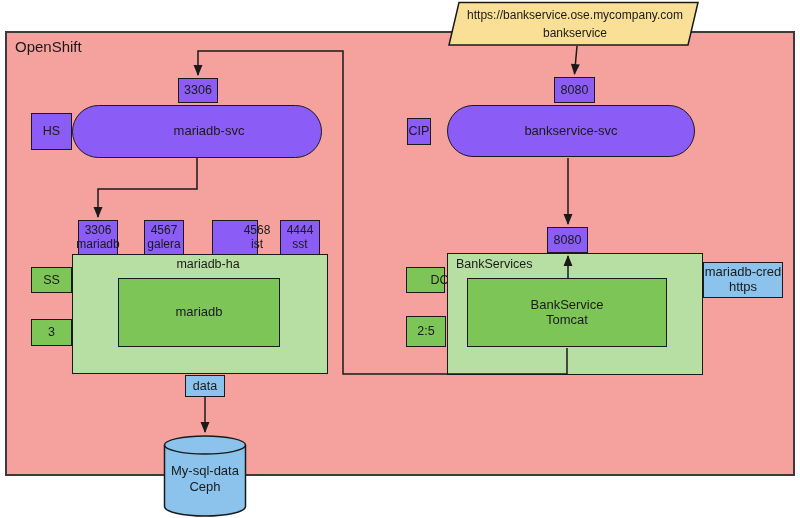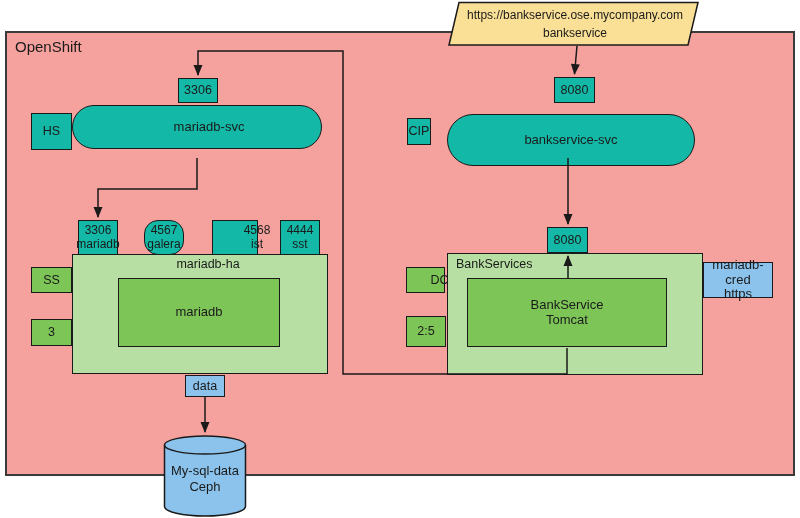--- a/index.html
+++ b/index.html
@@ -8,21 +8,21 @@
     background:#ffffff;
     font-family:"Liberation Sans", sans-serif;
     color:#1a1a1a;
   }
   .abs{position:absolute;box-sizing:border-box;}
   .shape{
     border:1.5px solid #1a1a1a;
     display:flex;align-items:center;justify-content:center;
     text-align:center;font-size:12.5px;line-height:1.15;
   }
-  .yellow{background:#14b8a6;}
+  .yellow{background:#8b5cf6;}
   .lgreen{background:#B8DFA3;}
   .mgreen{background:#7EC558;}
   .blue{background:#8BC3EC;}
   .namespace{
     background:#F5A29E;border:2px solid #3b3b3b;
   }
   .stadium{border-radius:27px;font-size:13px;}
   .two-line{flex-direction:column;}
   .container-label{
     position:absolute;font-size:12.5px;white-space:nowrap;
@@ -37,32 +37,32 @@
 <div class="abs namespace" style="left:5px;top:31px;width:790px;height:445px;"></div>
 <div class="abs" style="left:15px;top:38px;font-size:15px;">OpenShift</div>
 
 <div class="abs shape lgreen" style="left:72px;top:254px;width:256px;height:120px;"></div>
 <div class="abs container-label" style="left:80px;top:257px;width:256px;text-align:center;">mariadb-ha</div>
 
 <div class="abs shape lgreen" style="left:447px;top:253px;width:256px;height:122px;"></div>
 <div class="abs container-label" style="left:456px;top:257px;">BankServices</div>
 
 <div class="abs shape yellow" style="left:31px;top:113px;width:41px;height:37px;">HS</div>
-<div class="abs shape yellow stadium" style="left:72px;top:105px;width:250px;height:44px;padding-left:24px;">mariadb-svc</div>
+<div class="abs shape yellow stadium" style="left:72px;top:105px;width:250px;height:53px;padding-left:24px;">mariadb-svc</div>
 <div class="abs shape yellow" style="left:178px;top:78px;width:40px;height:25px;">3306</div>
 
 <div class="abs shape yellow" style="left:407px;top:118px;width:24px;height:27px;">CIP</div>
-<div class="abs shape yellow stadium" style="left:447px;top:114px;width:248px;height:52px;">bankservice-svc</div>
+<div class="abs shape yellow stadium" style="left:447px;top:105px;width:248px;height:52px;">bankservice-svc</div>
 <div class="abs shape yellow" style="left:554px;top:77px;width:41px;height:26px;">8080</div>
 
 <div class="abs shape yellow two-line" style="left:78px;top:220px;width:40px;height:35px;font-size:12px;">
   <span class="nowrap">3306</span>
   <span class="nowrap">mariadb</span>
 </div>
-<div class="abs shape yellow two-line" style="left:144px;top:220px;width:40px;height:35px;font-size:12px;border-radius:14px;">
+<div class="abs shape yellow two-line" style="left:144px;top:220px;width:40px;height:35px;font-size:12px;">
   <span class="nowrap">4567</span>
   <span class="nowrap">galera</span>
 </div>
 <div class="abs shape yellow two-line" style="left:212px;top:220px;width:40px;height:35px;font-size:12px;padding-left:44px;">
   <span class="nowrap">4568</span>
   <span class="nowrap">ist</span>
 </div>
 <div class="abs shape yellow two-line" style="left:280px;top:220px;width:40px;height:35px;font-size:12px;">
   <span class="nowrap">4444</span>
   <span class="nowrap">sst</span>
@@ -76,21 +76,21 @@
 <div class="abs shape mgreen" style="left:406px;top:267px;width:39px;height:26px;padding-left:28px;">DC</div>
 <div class="abs shape mgreen" style="left:406px;top:316px;width:40px;height:31px;">2:5</div>
 
 <div class="abs shape mgreen" style="left:118px;top:278px;width:162px;height:69px;font-size:13px;">mariadb</div>
 
 <div class="abs shape mgreen two-line" style="left:467px;top:278px;width:200px;height:69px;font-size:13px;">
   <span>BankService</span>
   <span>Tomcat</span>
 </div>
 
-<div class="abs shape blue two-line" style="left:703px;top:262px;width:70px;height:36px;font-size:13px;">
+<div class="abs shape blue two-line" style="left:703px;top:262px;width:80px;height:36px;font-size:13px;">
   <span>mariadb-cred</span>
   <span>https</span>
 </div>
 
 <div class="abs shape blue" style="left:185px;top:375px;width:40px;height:22px;font-size:12.5px;">data</div>
 
 <svg class="abs" style="left:163px;top:435px;" width="84" height="84" viewBox="0 0 84 84">
   <path d="M 1.5,10 L 1.5,71.5 A 40.5,9.5 0 0 0 82.5,71.5 L 82.5,10" fill="#8BC3EC" stroke="#1a1a1a" stroke-width="1.5"></path>
   <ellipse cx="42" cy="10" rx="40.5" ry="9" fill="#8BC3EC" stroke="#1a1a1a" stroke-width="1.5"></ellipse>
 </svg>

